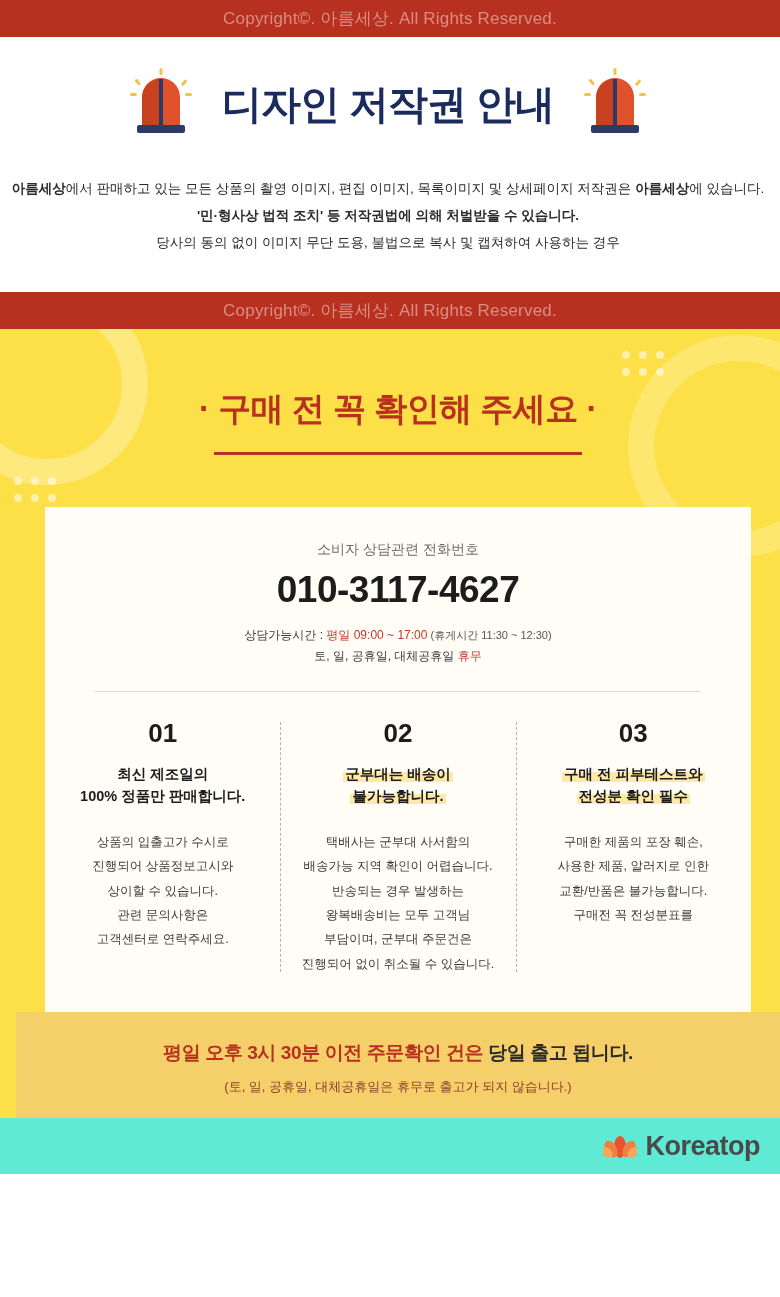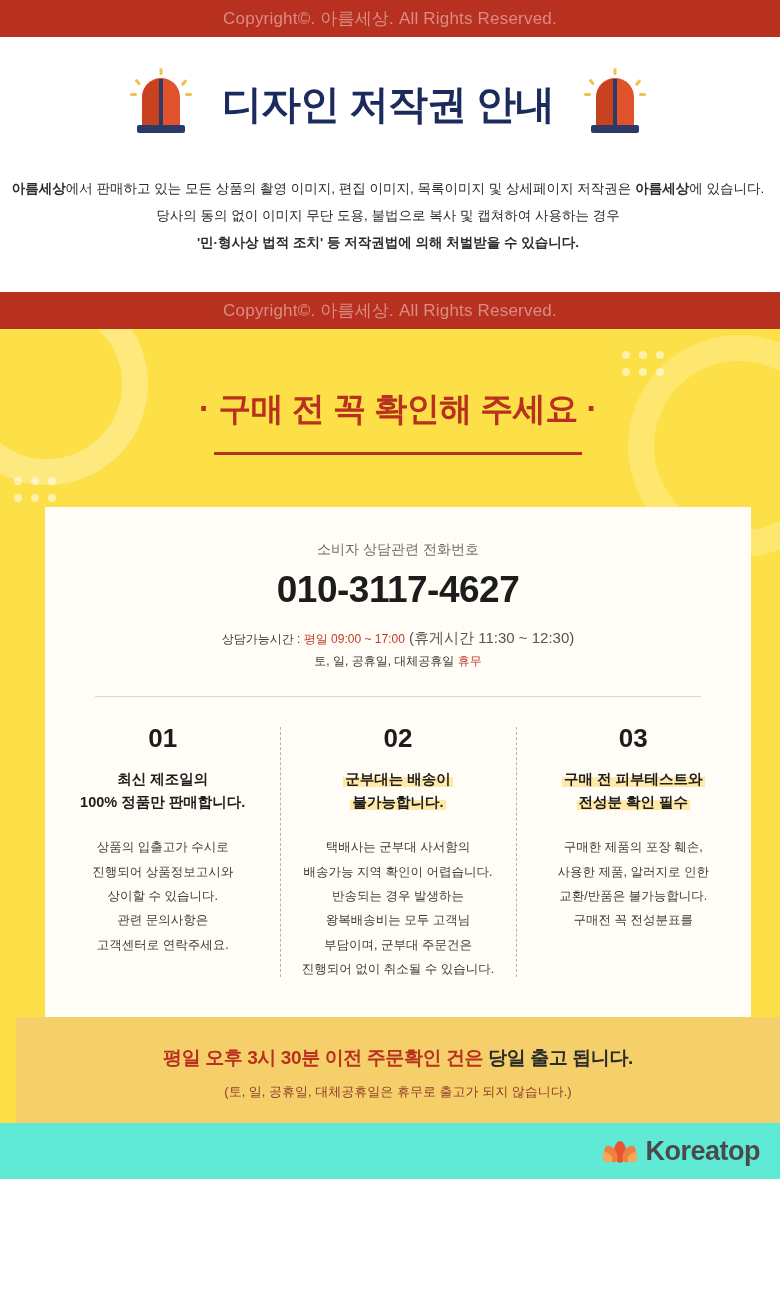--- a/index.html
+++ b/index.html
@@ -148,21 +148,21 @@
     letter-spacing: -0.5px;
     margin-bottom: 14px;
   }
   .card-hours {
     text-align: center;
     font-size: 12px;
     color: #3a3a3a;
     line-height: 1.75;
   }
   .card-hours .hl { color: #c0392b; }
-  .card-hours .small { font-size: 15px; color: #555; }
+  .card-hours .small { font-size: 11px; color: #555; }
   .divider {
     width: 606px;
     height: 1px;
     background: #ddd7c5;
     margin: 24px auto 0 auto;
   }
 
   .steps {
     display: flex;
     margin-top: 26px;
@@ -284,22 +284,22 @@
             </g>
           </g>
         </svg>
       </span>
     </div>
 
     <div class="notice-lines">
       <div class="row">
         <span class="b">아름세상</span><span>에서 판매하고 있는 모든 상품의 촬영 이미지, 편집 이미지, 목록이미지 및 상세페이지 저작권은 </span><span class="b">아름세상</span><span>에 있습니다.</span>
       </div>
+      <div class="row b">'민·형사상 법적 조치' 등 저작권법에 의해 처벌받을 수 있습니다.</div>
       <div class="row">당사의 동의 없이 이미지 무단 도용, 불법으로 복사 및 캡쳐하여 사용하는 경우</div>
-      <div class="row b">'민·형사상 법적 조치' 등 저작권법에 의해 처벌받을 수 있습니다.</div>
     </div>
   </div>
 
   <div class="copy-bar">Copyright©.  아름세상. All Rights Reserved.</div>
 
   <div class="yellow">
     <div class="deco ring-tl"></div>
     <div class="deco ring-tr"></div>
     <div class="deco dots dots-tr">
       <span></span>

